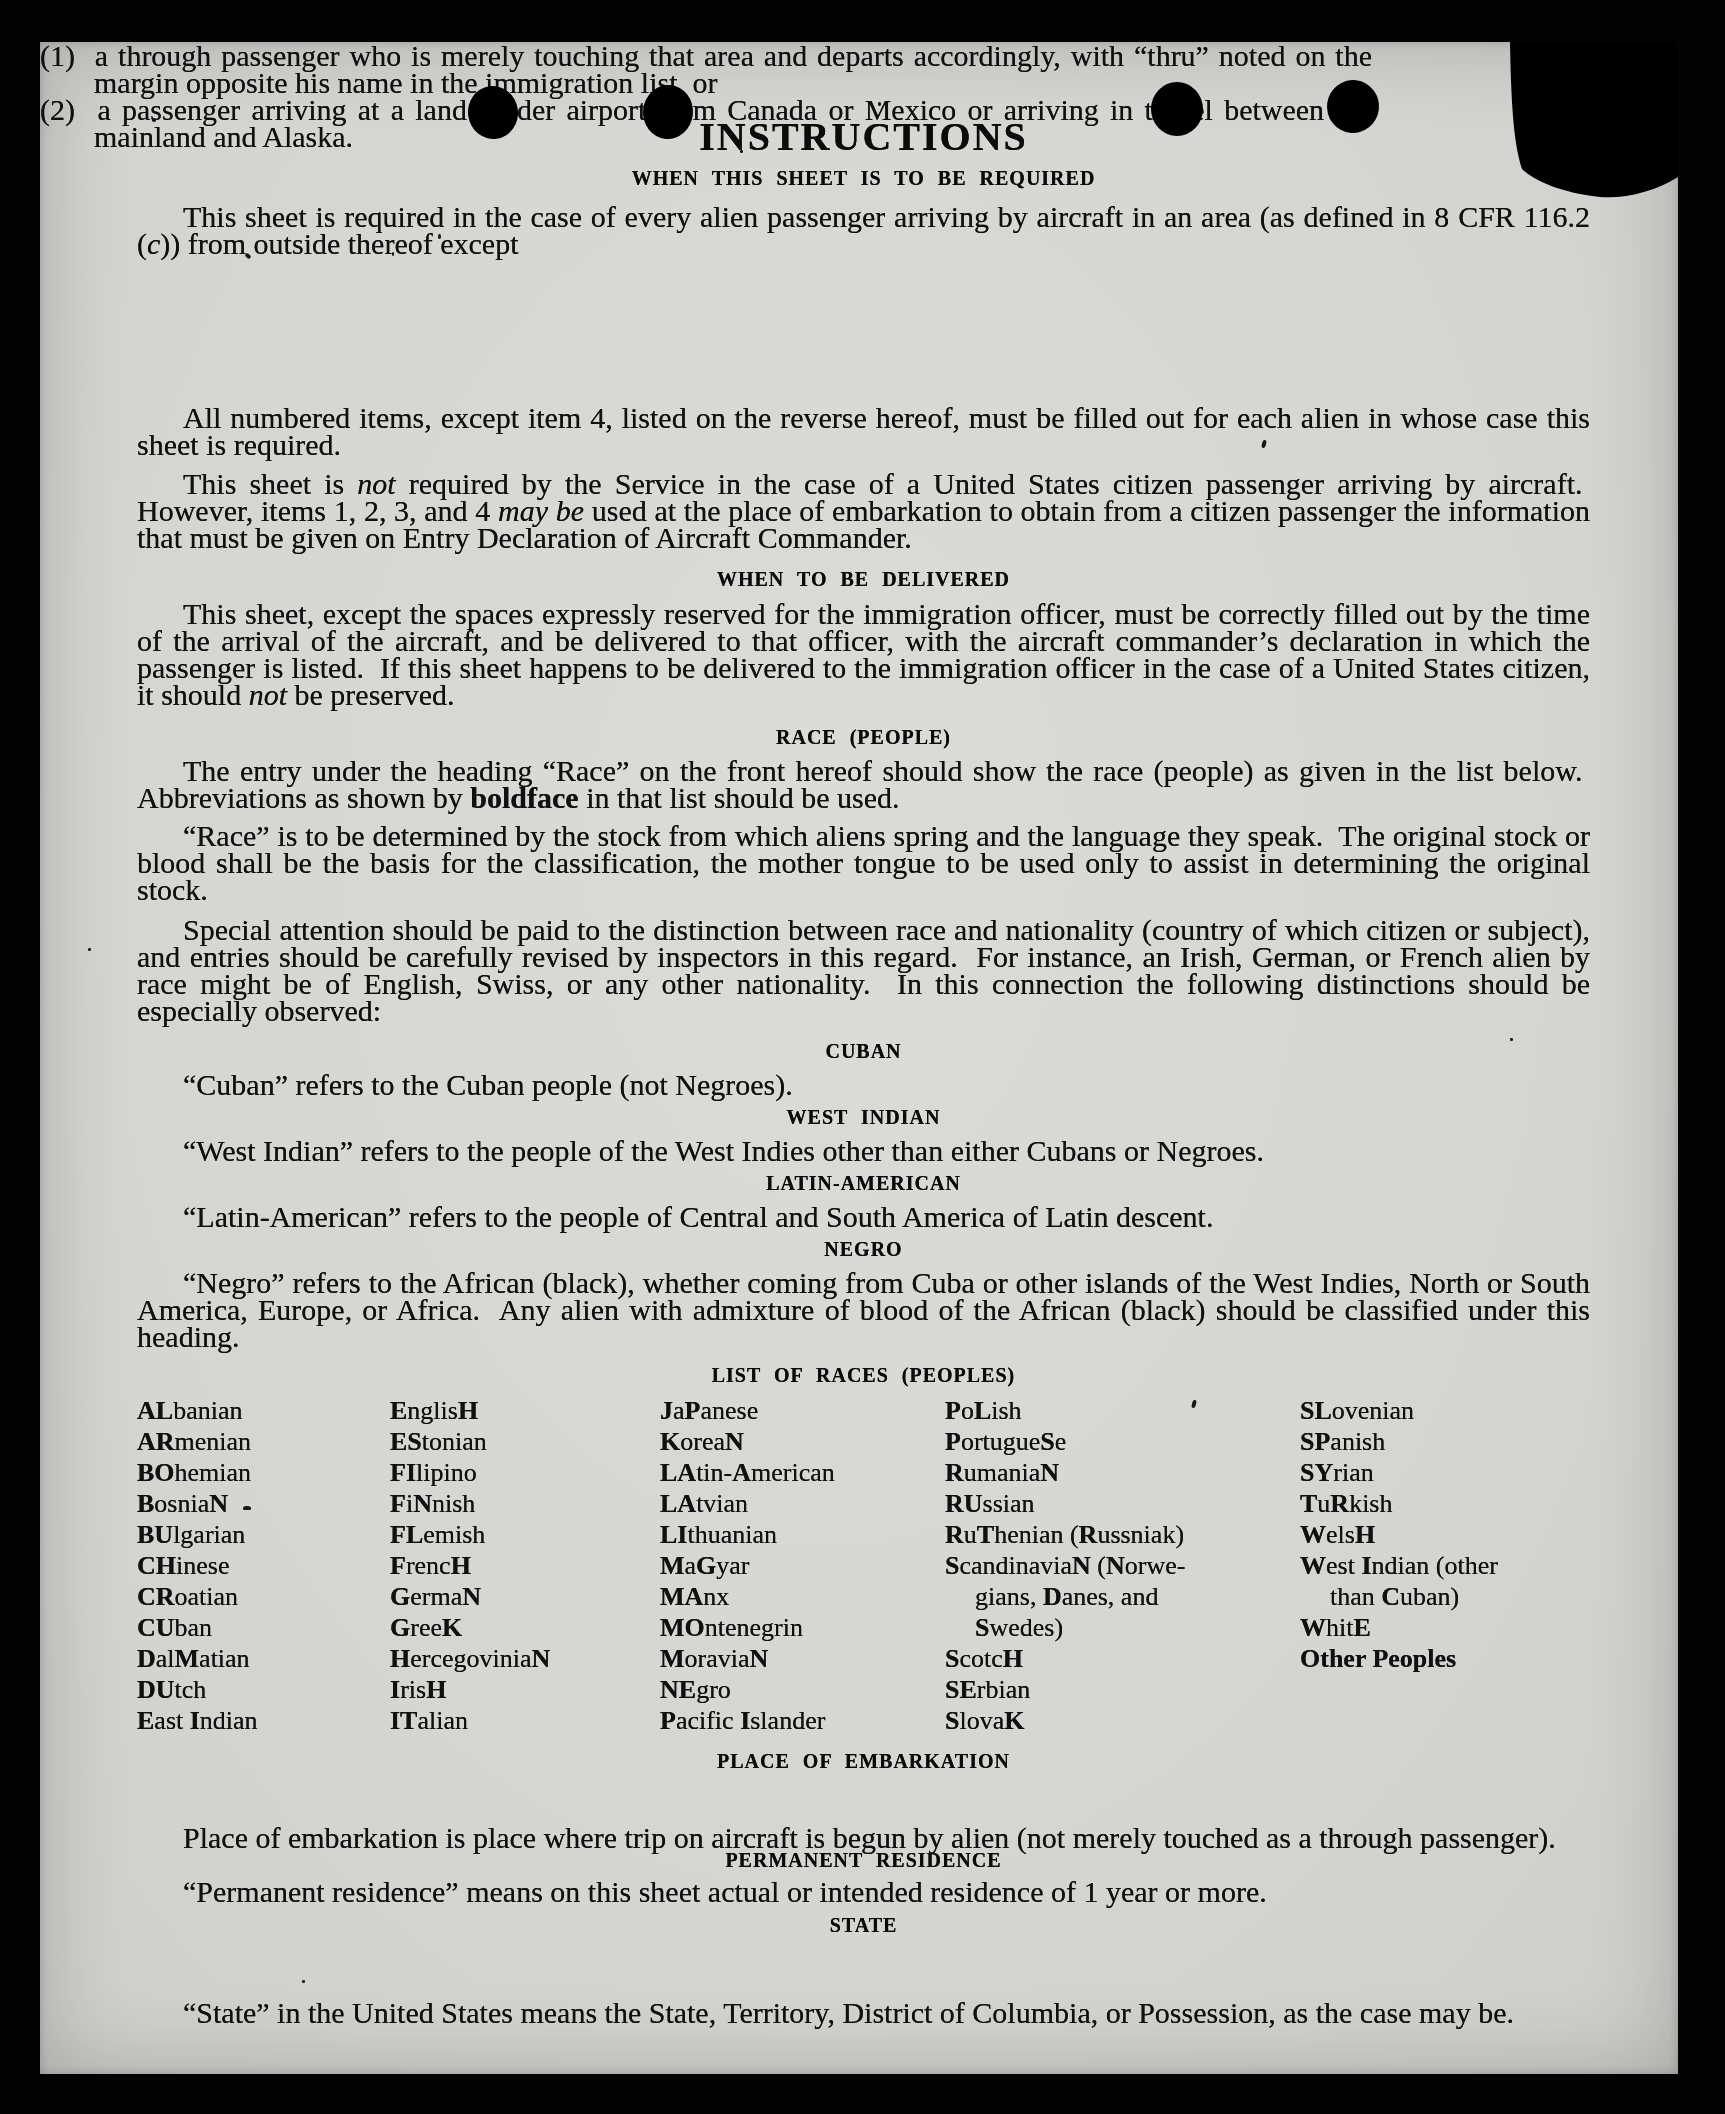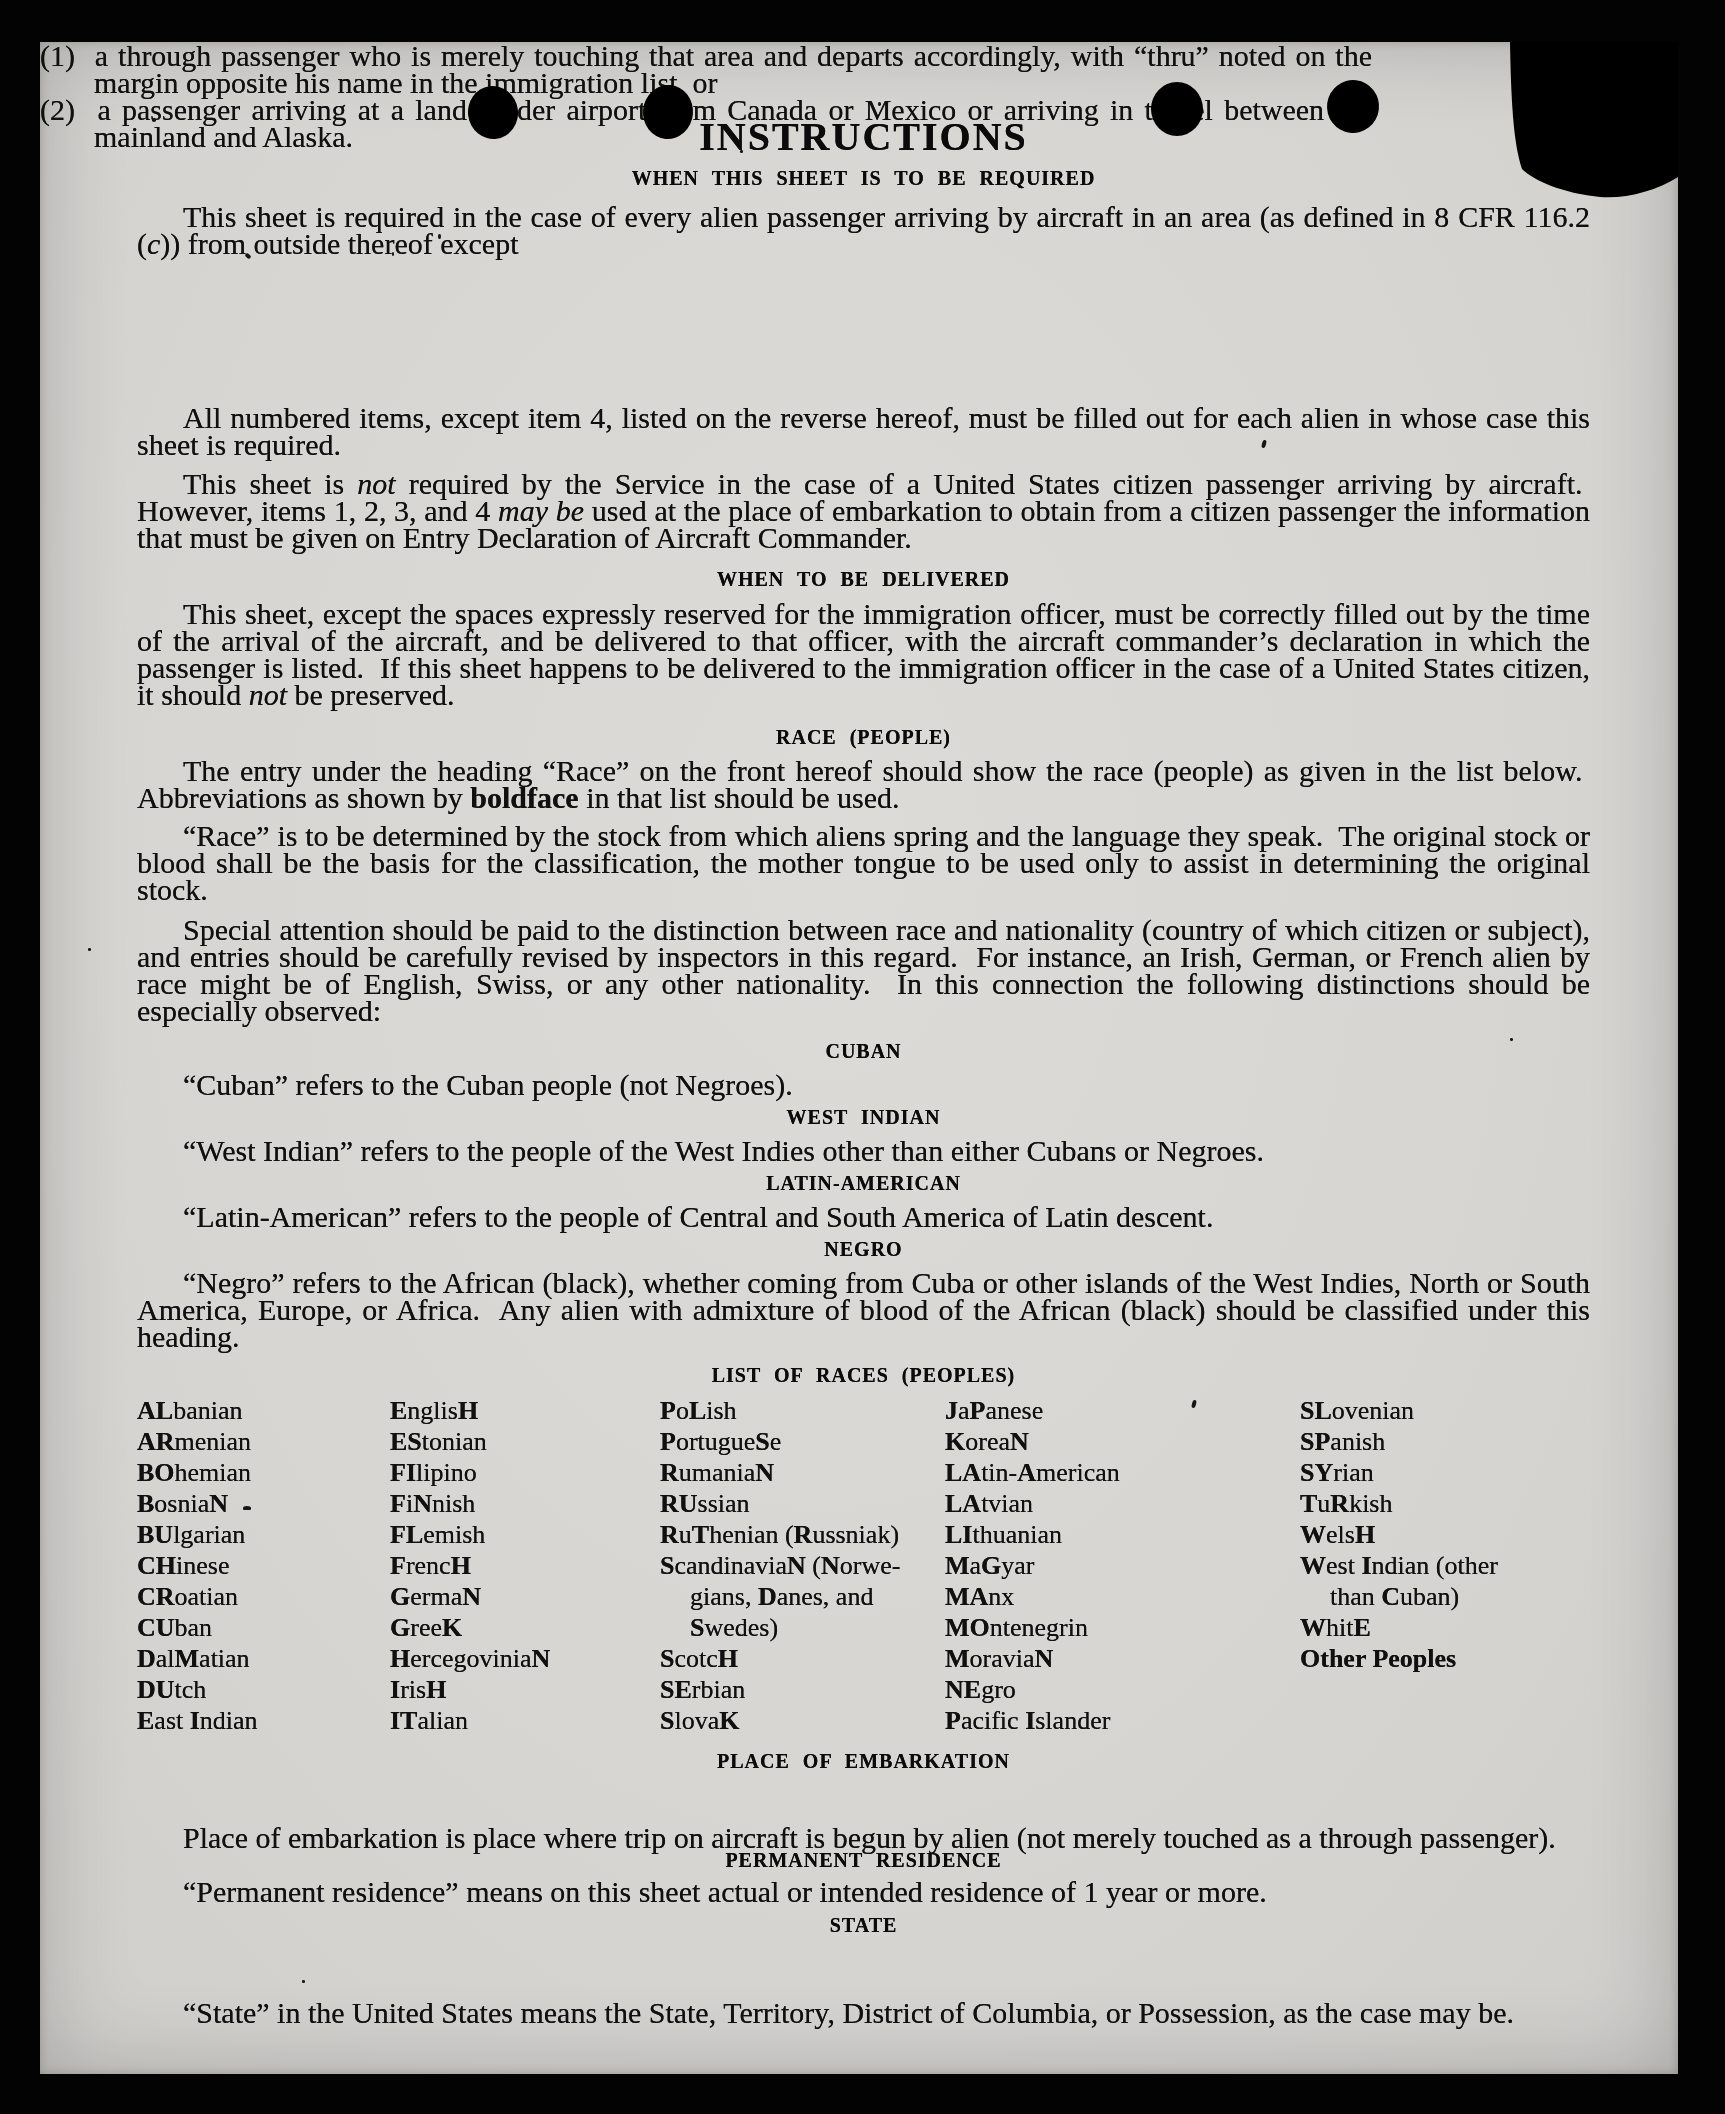--- a/index.html
+++ b/index.html
@@ -128,42 +128,42 @@
         <div class="race-item"><b>F</b>i<b>N</b>nish</div>
         <div class="race-item"><b>FL</b>emish</div>
         <div class="race-item"><b>F</b>renc<b>H</b></div>
         <div class="race-item"><b>G</b>erma<b>N</b></div>
         <div class="race-item"><b>G</b>ree<b>K</b></div>
         <div class="race-item"><b>H</b>ercegovinia<b>N</b></div>
         <div class="race-item"><b>I</b>ris<b>H</b></div>
         <div class="race-item"><b>IT</b>alian</div>
       </div>
       <div class="race-col">
-        <div class="race-item"><b>P</b>o<b>L</b>ish</div>
-        <div class="race-item"><b>P</b>ortugue<b>S</b>e</div>
-        <div class="race-item"><b>R</b>umania<b>N</b></div>
-        <div class="race-item"><b>RU</b>ssian</div>
-        <div class="race-item"><b>R</b>u<b>T</b>henian (<b>R</b>ussniak)</div>
-        <div class="race-item"><b>S</b>candinavia<b>N</b> (<b>N</b>orwe-<br>gians, <b>D</b>anes, and<br><b>S</b>wedes)</div>
-        <div class="race-item"><b>S</b>cotc<b>H</b></div>
-        <div class="race-item"><b>SE</b>rbian</div>
-        <div class="race-item"><b>S</b>lova<b>K</b></div>
-      </div>
-      <div class="race-col">
         <div class="race-item"><b>J</b>a<b>P</b>anese</div>
         <div class="race-item"><b>K</b>orea<b>N</b></div>
         <div class="race-item"><b>LA</b>tin-<b>A</b>merican</div>
         <div class="race-item"><b>LA</b>tvian</div>
         <div class="race-item"><b>LI</b>thuanian</div>
         <div class="race-item"><b>M</b>a<b>G</b>yar</div>
         <div class="race-item"><b>MA</b>nx</div>
         <div class="race-item"><b>MO</b>ntenegrin</div>
         <div class="race-item"><b>M</b>oravia<b>N</b></div>
         <div class="race-item"><b>NE</b>gro</div>
         <div class="race-item"><b>P</b>acific <b>I</b>slander</div>
+      </div>
+      <div class="race-col">
+        <div class="race-item"><b>P</b>o<b>L</b>ish</div>
+        <div class="race-item"><b>P</b>ortugue<b>S</b>e</div>
+        <div class="race-item"><b>R</b>umania<b>N</b></div>
+        <div class="race-item"><b>RU</b>ssian</div>
+        <div class="race-item"><b>R</b>u<b>T</b>henian (<b>R</b>ussniak)</div>
+        <div class="race-item"><b>S</b>candinavia<b>N</b> (<b>N</b>orwe-<br>gians, <b>D</b>anes, and<br><b>S</b>wedes)</div>
+        <div class="race-item"><b>S</b>cotc<b>H</b></div>
+        <div class="race-item"><b>SE</b>rbian</div>
+        <div class="race-item"><b>S</b>lova<b>K</b></div>
       </div>
       <div class="race-col">
         <div class="race-item"><b>SL</b>ovenian</div>
         <div class="race-item"><b>SP</b>anish</div>
         <div class="race-item"><b>SY</b>rian</div>
         <div class="race-item"><b>T</b>u<b>R</b>kish</div>
         <div class="race-item"><b>W</b>els<b>H</b></div>
         <div class="race-item"><b>W</b>est <b>I</b>ndian (other<br>than <b>C</b>uban)</div>
         <div class="race-item"><b>W</b>hit<b>E</b></div>
         <div class="race-item"><b>Other Peoples</b></div>

